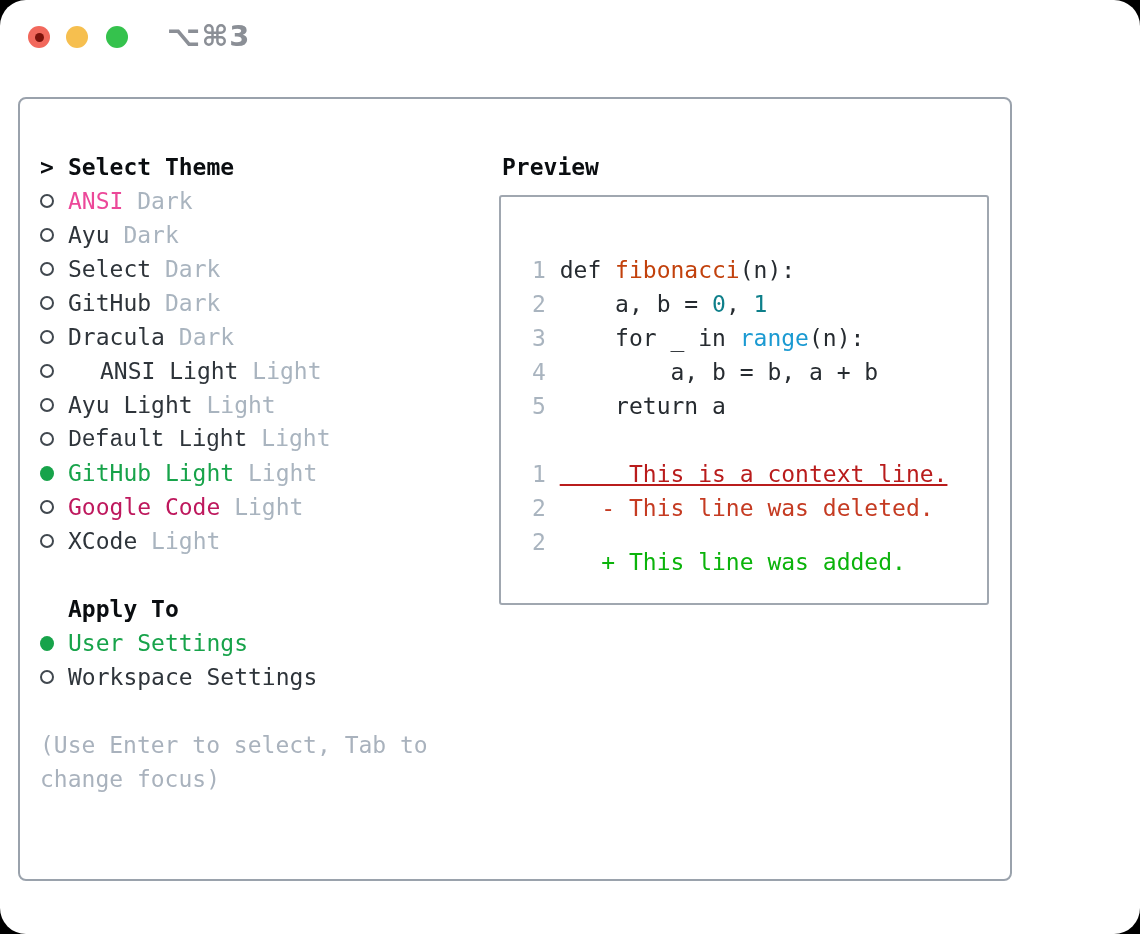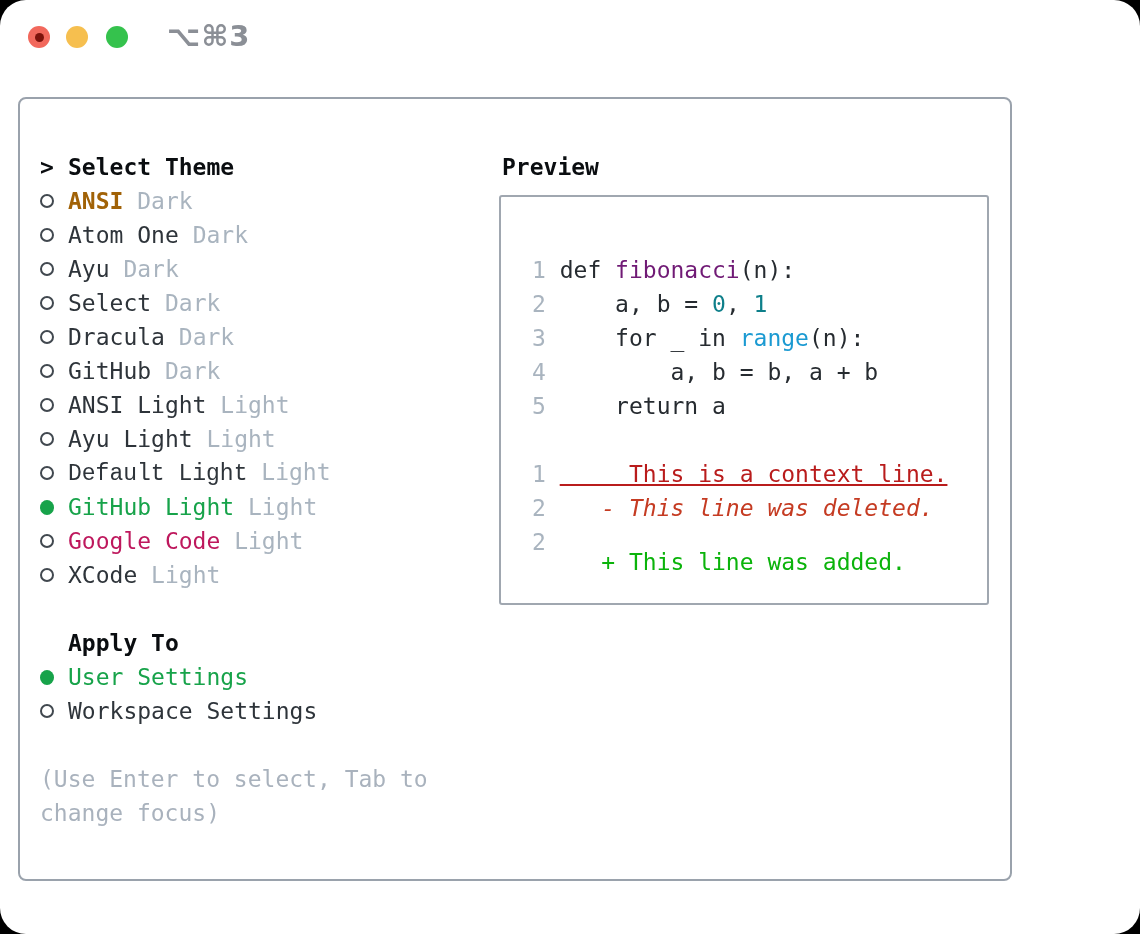--- a/index.html
+++ b/index.html
@@ -49,57 +49,51 @@
     <div class="leftcol mono">
       <div class="row">
         <span class="marker bold" style="color: rgb(10, 13, 16);">&gt;</span>
         <span class="rowtext bold" style="color: rgb(10, 13, 16);">Select Theme</span>
       </div>
       <div id="theme-list">
           <div class="row">
             <span class="marker">
               <span class="dot-hollow" style="border-color: rgb(65, 72, 79);"></span>
             </span>
-            <span class="rowtext"><span style="color: #a16207; font-weight: bold;">ANSI</span><span style="color: rgb(169, 180, 191);"> Dark</span></span>
-          </div>
-          <div class="row">
-            <span class="marker">
-              <span class="dot-hollow" style="border-color: rgb(65, 72, 79);"></span>
-            </span>
-            <span class="rowtext"><span style="color: rgb(46, 52, 58);">Atom One</span><span style="color: rgb(169, 180, 191);"> Dark</span></span>
+            <span class="rowtext"><span style="color: #ec4899;">ANSI</span><span style="color: rgb(169, 180, 191);"> Dark</span></span>
           </div>
           <div class="row">
             <span class="marker">
               <span class="dot-hollow" style="border-color: rgb(65, 72, 79);"></span>
             </span>
             <span class="rowtext"><span style="color: rgb(46, 52, 58);">Ayu</span><span style="color: rgb(169, 180, 191);"> Dark</span></span>
           </div>
           <div class="row">
             <span class="marker">
               <span class="dot-hollow" style="border-color: rgb(65, 72, 79);"></span>
             </span>
             <span class="rowtext"><span style="color: rgb(46, 52, 58);">Select</span><span style="color: rgb(169, 180, 191);"> Dark</span></span>
           </div>
           <div class="row">
             <span class="marker">
               <span class="dot-hollow" style="border-color: rgb(65, 72, 79);"></span>
             </span>
+            <span class="rowtext"><span style="color: rgb(46, 52, 58);">GitHub</span><span style="color: rgb(169, 180, 191);"> Dark</span></span>
+          </div>
+          <div class="row">
+            <span class="marker">
+              <span class="dot-hollow" style="border-color: rgb(65, 72, 79);"></span>
+            </span>
             <span class="rowtext"><span style="color: rgb(46, 52, 58);">Dracula</span><span style="color: rgb(169, 180, 191);"> Dark</span></span>
           </div>
           <div class="row">
             <span class="marker">
               <span class="dot-hollow" style="border-color: rgb(65, 72, 79);"></span>
             </span>
-            <span class="rowtext"><span style="color: rgb(46, 52, 58);">GitHub</span><span style="color: rgb(169, 180, 191);"> Dark</span></span>
-          </div>
-          <div class="row">
-            <span class="marker">
-              <span class="dot-hollow" style="border-color: rgb(65, 72, 79);"></span>
-            </span>
-            <span class="rowtext"><span style="color: rgb(46, 52, 58);">ANSI Light</span><span style="color: rgb(169, 180, 191);"> Light</span></span>
+            <span class="rowtext"><span style="color: rgb(46, 52, 58); margin-left: 32px;">ANSI Light</span><span style="color: rgb(169, 180, 191);"> Light</span></span>
           </div>
           <div class="row">
             <span class="marker">
               <span class="dot-hollow" style="border-color: rgb(65, 72, 79);"></span>
             </span>
             <span class="rowtext"><span style="color: rgb(46, 52, 58);">Ayu Light</span><span style="color: rgb(169, 180, 191);"> Light</span></span>
           </div>
           <div class="row">
             <span class="marker">
               <span class="dot-hollow" style="border-color: rgb(65, 72, 79);"></span>
@@ -146,26 +140,26 @@
         </div>
       <div class="row"></div>
       <div class="hintline" style="color: rgb(169, 178, 189);">(Use Enter to select, Tab to</div>
       <div class="hintline" style="color: rgb(169, 178, 189);">change focus)</div>
     </div>
 
     <div class="preview-title mono bold" style="color: rgb(10, 13, 16);">Preview</div>
 
     <div class="pbox mono" style="border-color: rgb(160, 167, 176);">
       <div id="code-block">
-          <div class="crow"><span style="color: rgb(169, 180, 191);">1 </span><span style="color: rgb(38, 43, 48);">def </span><span style="color: #701a75;">fibonacci</span><span style="color: rgb(38, 43, 48);">(n):</span></div>
+          <div class="crow"><span style="color: rgb(169, 180, 191);">1 </span><span style="color: rgb(38, 43, 48);">def </span><span style="color: #c2410c;">fibonacci</span><span style="color: rgb(38, 43, 48);">(n):</span></div>
           <div class="crow"><span style="color: rgb(169, 180, 191);">2 </span><span style="color: rgb(38, 43, 48);">    a, b = </span><span style="color: rgb(14, 127, 138);">0</span><span style="color: rgb(38, 43, 48);">, </span><span style="color: rgb(14, 127, 138);">1</span></div>
           <div class="crow"><span style="color: rgb(169, 180, 191);">3 </span><span style="color: rgb(38, 43, 48);">    for _ in </span><span style="color: rgb(27, 154, 210);">range</span><span style="color: rgb(38, 43, 48);">(n):</span></div>
           <div class="crow"><span style="color: rgb(169, 180, 191);">4 </span><span style="color: rgb(38, 43, 48);">        a, b = b, a + b</span></div>
           <div class="crow"><span style="color: rgb(169, 180, 191);">5 </span><span style="color: rgb(38, 43, 48);">    return a</span></div>
           <div class="crow"></div>
           <div class="crow"><span style="color: rgb(169, 180, 191);">1 </span><span style="color: #b91c1c; text-decoration: underline;">     This is a context line.</span></div>
-          <div class="crow"><span style="color: rgb(169, 180, 191);">2 </span><span style="color: rgb(197, 59, 34); font-style: italic;">   - This line was deleted.</span></div>
+          <div class="crow"><span style="color: rgb(169, 180, 191);">2 </span><span style="color: rgb(197, 59, 34);">   - This line was deleted.</span></div>
           <div class="crow"><span style="color: rgb(169, 180, 191);">2 </span><span style="color: rgb(11, 179, 11); margin-top: 40px;">   + This line was added.</span></div>
         </div>
     </div>
 
   </div>
 </div>
 
 </body></html>

